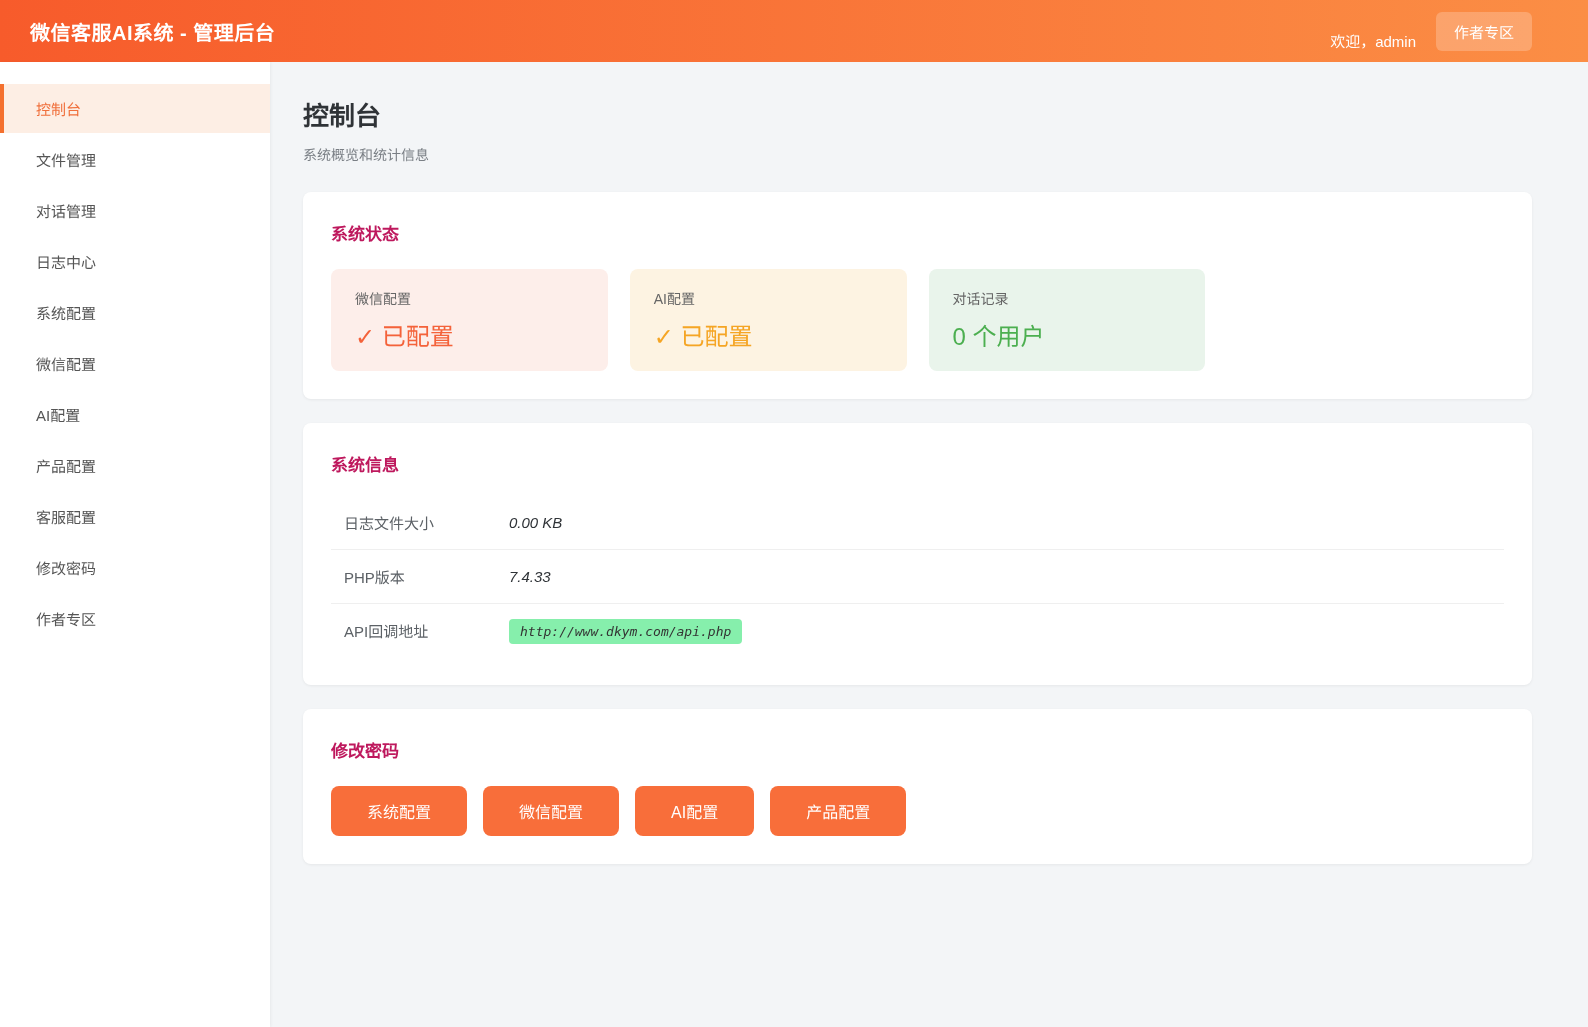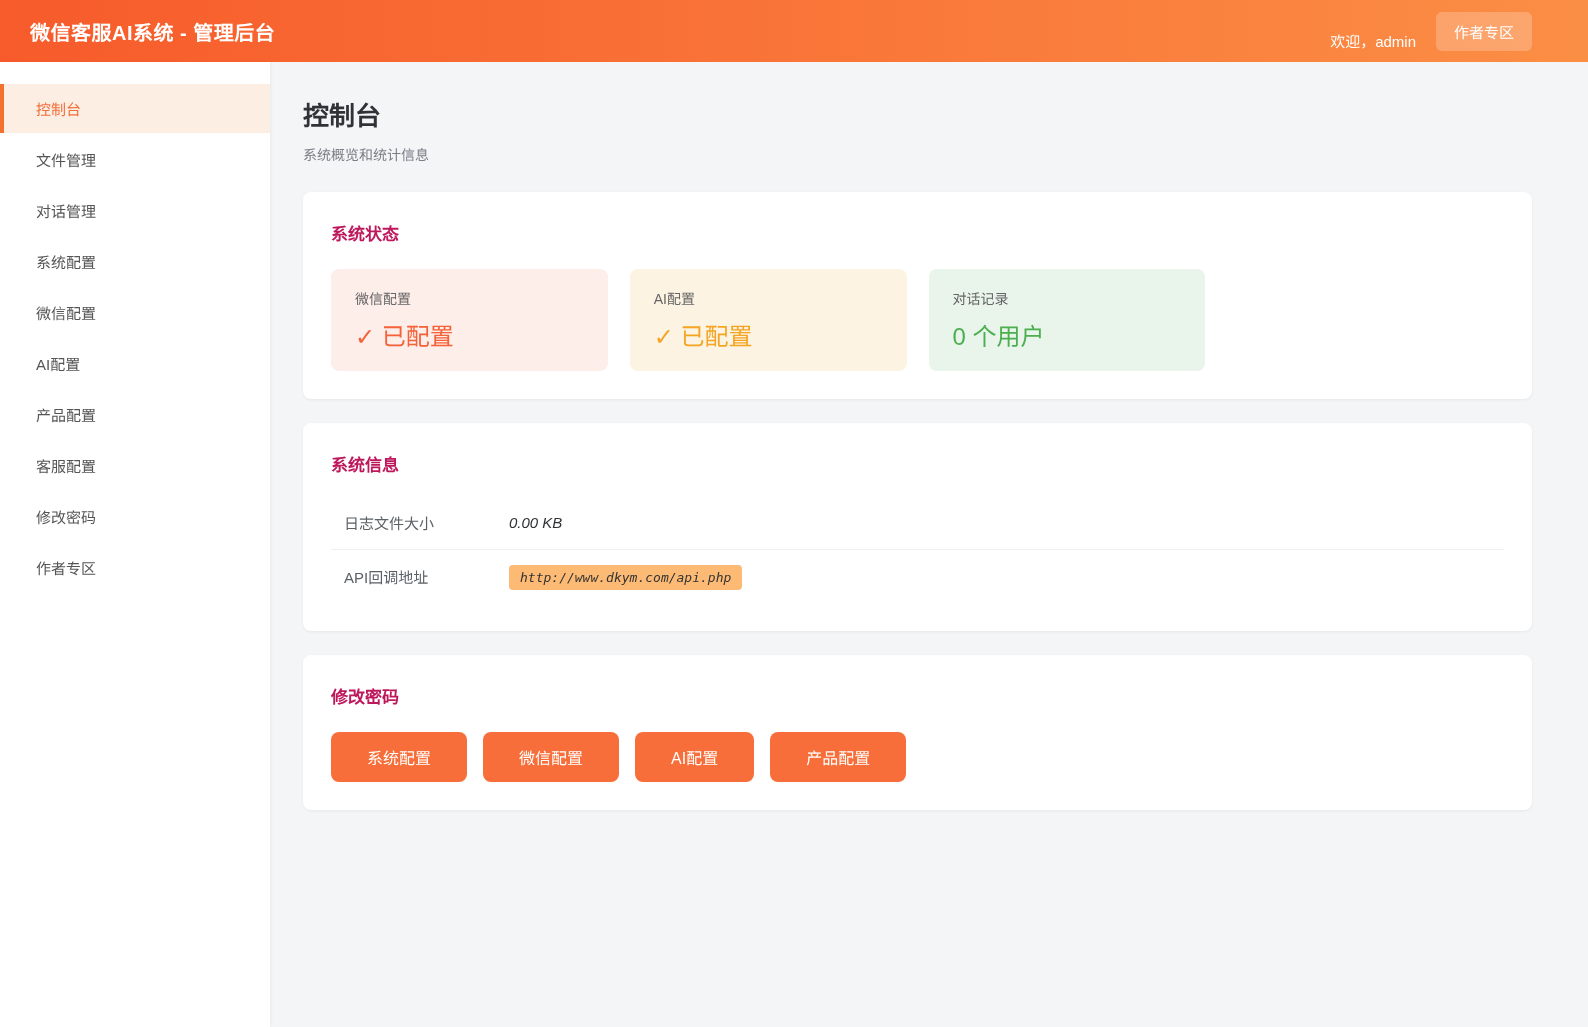--- a/index.html
+++ b/index.html
@@ -88,21 +88,21 @@
     padding: 16px 0 16px 13px;
     border-bottom: 1px solid #efefef;
     min-height: 51px;
   }
   .info-row:last-child { border-bottom: none; }
   .info-label { width: 165px; flex: 0 0 165px; font-size: 15px; color: #5c6166; }
   .info-value { font-size: 15px; color: #2f3337; font-style: italic; }
   .code-chip {
     font-family: "DejaVu Sans Mono", "Liberation Mono", monospace;
     font-size: 13px;
-    background: #fdba74;
+    background: #86efac;
     border-radius: 4px;
     padding: 5px 11px;
     color: #333;
   }
 
   
   .quick-row { display: flex; gap: 16px; }
   .quick-btn {
     background: #f86e3a;
     color: #fff; font-size: 16px;
@@ -122,20 +122,21 @@
     <button class="logout-btn">作者专区</button>
   </div>
 </header>
 
 <div class="layout">
 
   <nav class="sidebar">
     <div class="side-item active">控制台</div>
     <div class="side-item">文件管理</div>
     <div class="side-item">对话管理</div>
+    <div class="side-item">日志中心</div>
     <div class="side-item">系统配置</div>
     <div class="side-item">微信配置</div>
     <div class="side-item">AI配置</div>
     <div class="side-item">产品配置</div>
     <div class="side-item">客服配置</div>
     <div class="side-item">修改密码</div>
     <div class="side-item">作者专区</div>
   </nav>
 
   <main class="main">
@@ -162,20 +163,24 @@
     </section>
 
     <section class="card">
       <div class="card-title">系统信息</div>
       <div class="info-table">
         <div class="info-row">
           <div class="info-label">日志文件大小</div>
           <div class="info-value">0.00 KB</div>
         </div>
         <div class="info-row">
+          <div class="info-label">PHP版本</div>
+          <div class="info-value">7.4.33</div>
+        </div>
+        <div class="info-row">
           <div class="info-label">API回调地址</div>
           <div class="info-value"><span class="code-chip">http://www.dkym.com/api.php</span></div>
         </div>
       </div>
     </section>
 
     <section class="card">
       <div class="card-title">修改密码</div>
       <div class="quick-row">
         <button class="quick-btn">系统配置</button>

